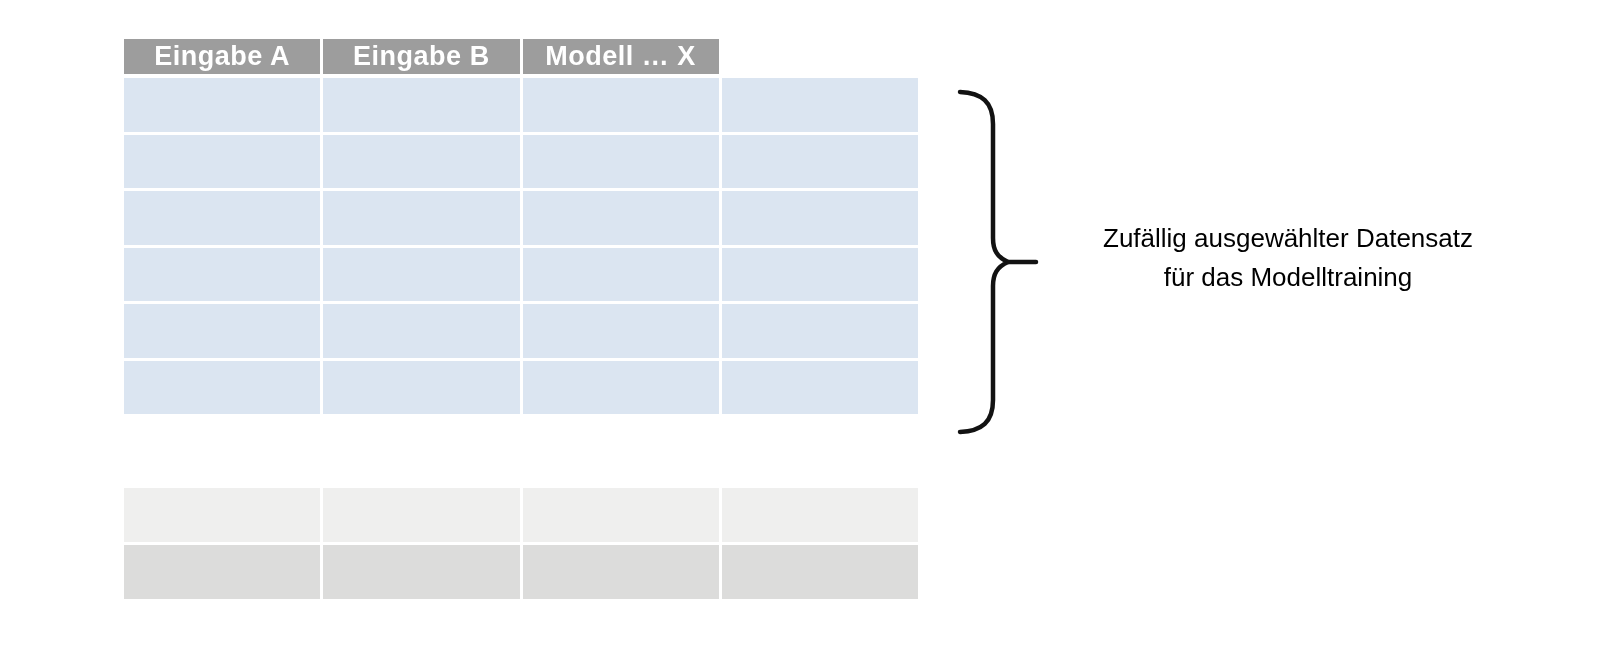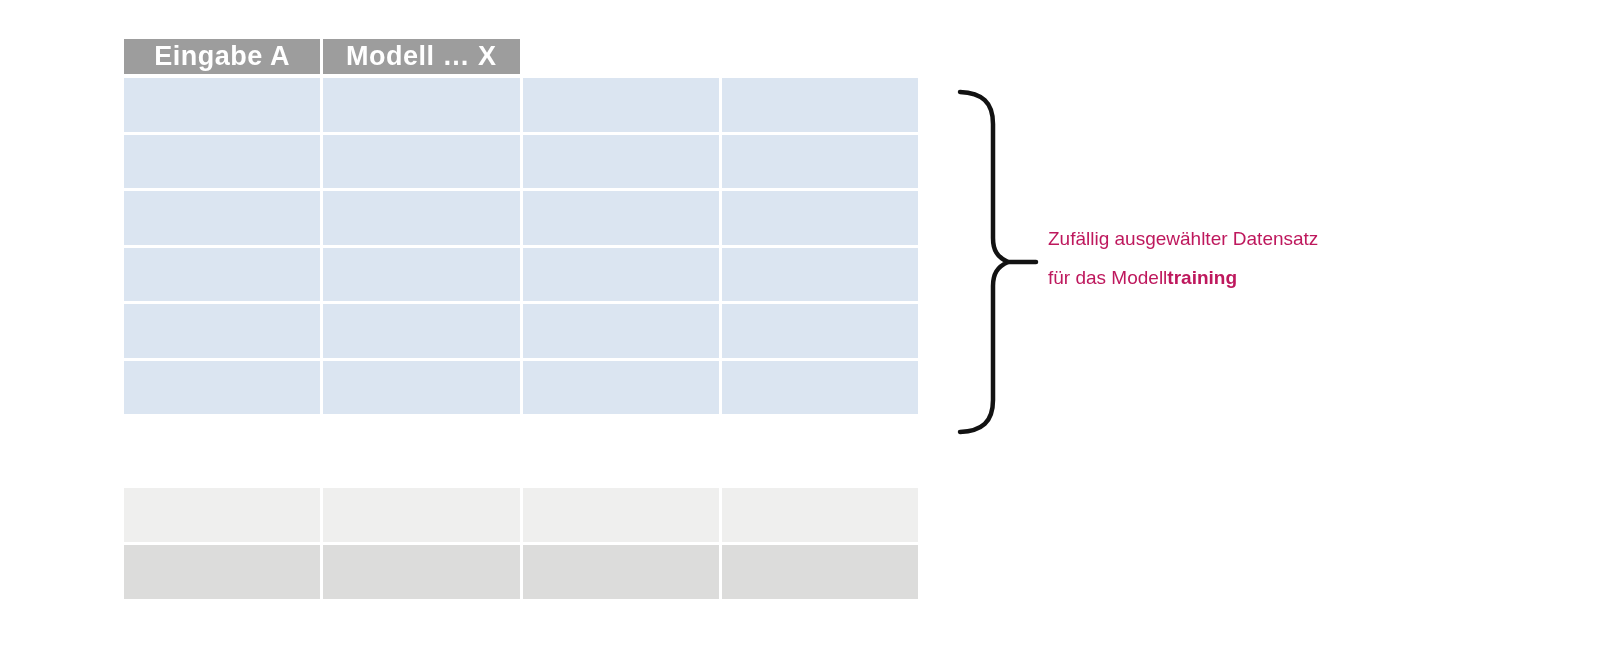--- a/index.html
+++ b/index.html
@@ -65,34 +65,36 @@
     left: 950px;
     top: 86px;
     width: 100px;
     height: 350px;
   }
   .annotation {
     position: absolute;
     left: 1048px;
     top: 219px;
     width: 480px;
-    font-size: 19px;
+    font-size: 26px;
     line-height: 39px;
-    color: #be185d;
+    color: #000000;
+    text-align: center;
   }
-  .annotation b { font-weight: bold; margin-top: 19px; }
+  .annotation b { font-weight: normal; margin-top: 19px; }
 </style>
 </head>
 <body>
 
 <div class="canvas" style="background: rgb(255, 255, 255);">
 
   <div class="table-area">
     <div class="header-row">
         <div class="hcell">Eingabe A</div>
+        <div class="hcell">Eingabe B</div>
         <div class="hcell">Modell … X</div>
       </div>
     <div class="selected-rows">
         <div class="bcell"></div>
         <div class="bcell"></div>
         <div class="bcell"></div>
         <div class="bcell"></div>
         <div class="bcell"></div>
         <div class="bcell"></div>
         <div class="bcell"></div>

